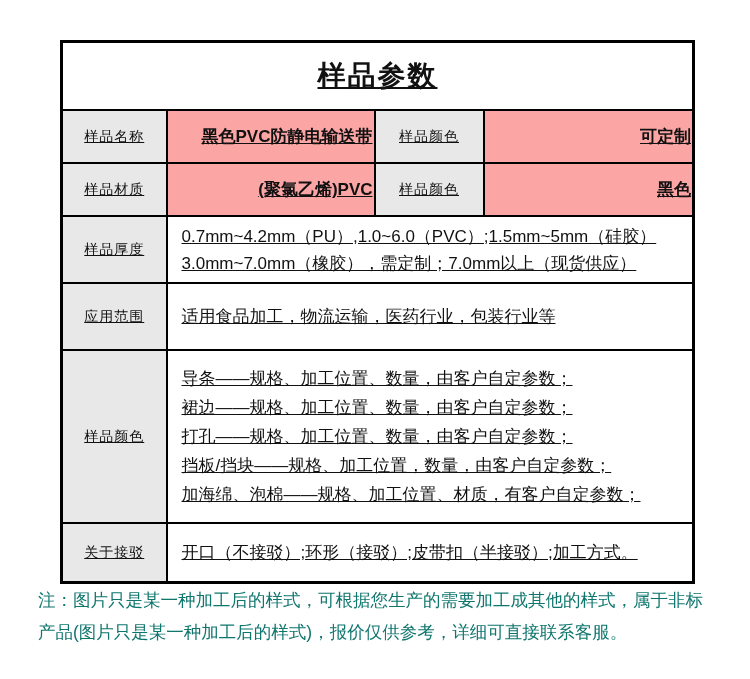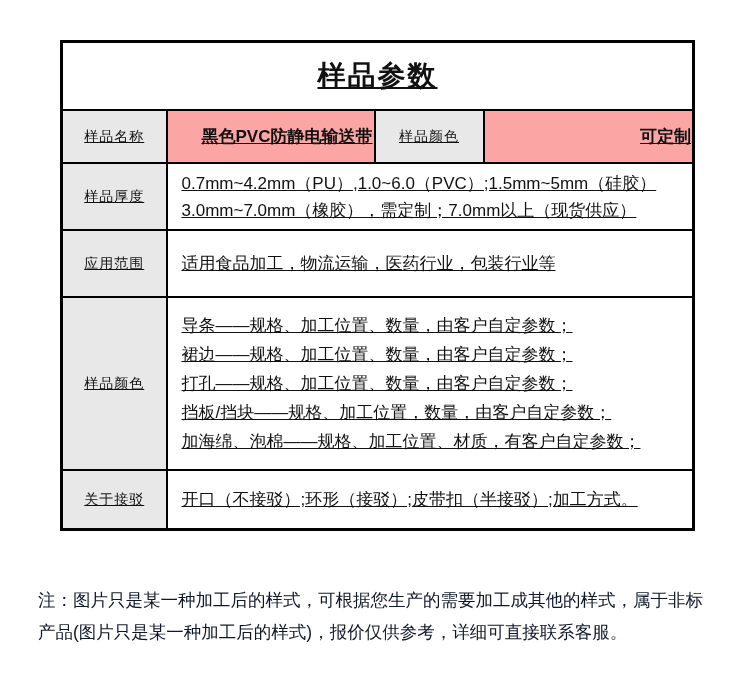--- a/index.html
+++ b/index.html
@@ -71,21 +71,21 @@
     line-height: 29px;
   }
   .note {
     position: absolute;
     left: 38px;
     top: 584px;
     width: 692px;
     font-size: 17.5px;
     line-height: 32px;
     font-weight: normal;
-    color: #0f172a;
+    color: #0f766e;
   }
 </style>
 </head>
 <body>
 
 <div class="spec-table-wrap">
   <table class="spec-table">
     <colgroup>
       <col style="width:105px">
       <col style="width:208px">
@@ -94,20 +94,26 @@
     </colgroup>
     <tbody>
       <tr>
         <td class="title-cell" colspan="4">样品参数</td>
       </tr>
       <tr class="row-short">
         <th class="label-cell">样品名称</th>
         <td class="value-cell">黑色PVC防静电输送带</td>
         <th class="label-cell">样品颜色</th>
         <td class="value-cell">可定制</td>
+      </tr>
+      <tr class="row-short">
+        <th class="label-cell">样品材质</th>
+        <td class="value-cell">(聚氯乙烯)PVC</td>
+        <th class="label-cell">样品颜色</th>
+        <td class="value-cell">黑色</td>
       </tr>
       <tr class="row-mid">
         <th class="label-cell">样品厚度</th>
         <td class="content-cell" colspan="3">
           <div>0.7mm~4.2mm（PU）,1.0~6.0（PVC）;1.5mm~5mm（硅胶）</div>
           <div>3.0mm~7.0mm（橡胶），需定制；7.0mm以上（现货供应）</div>
         </td>
       </tr>
       <tr class="row-mid">
         <th class="label-cell">应用范围</th>

